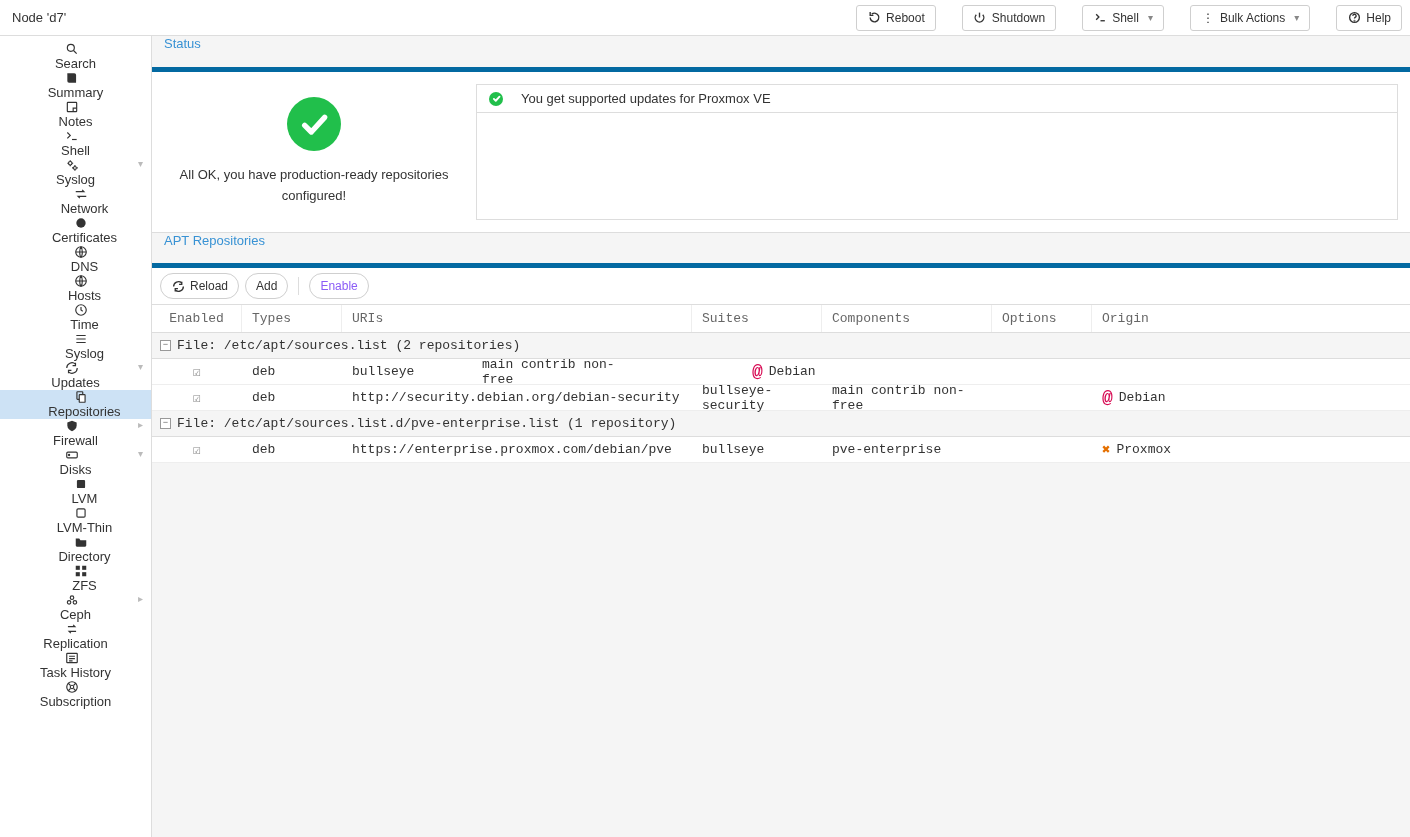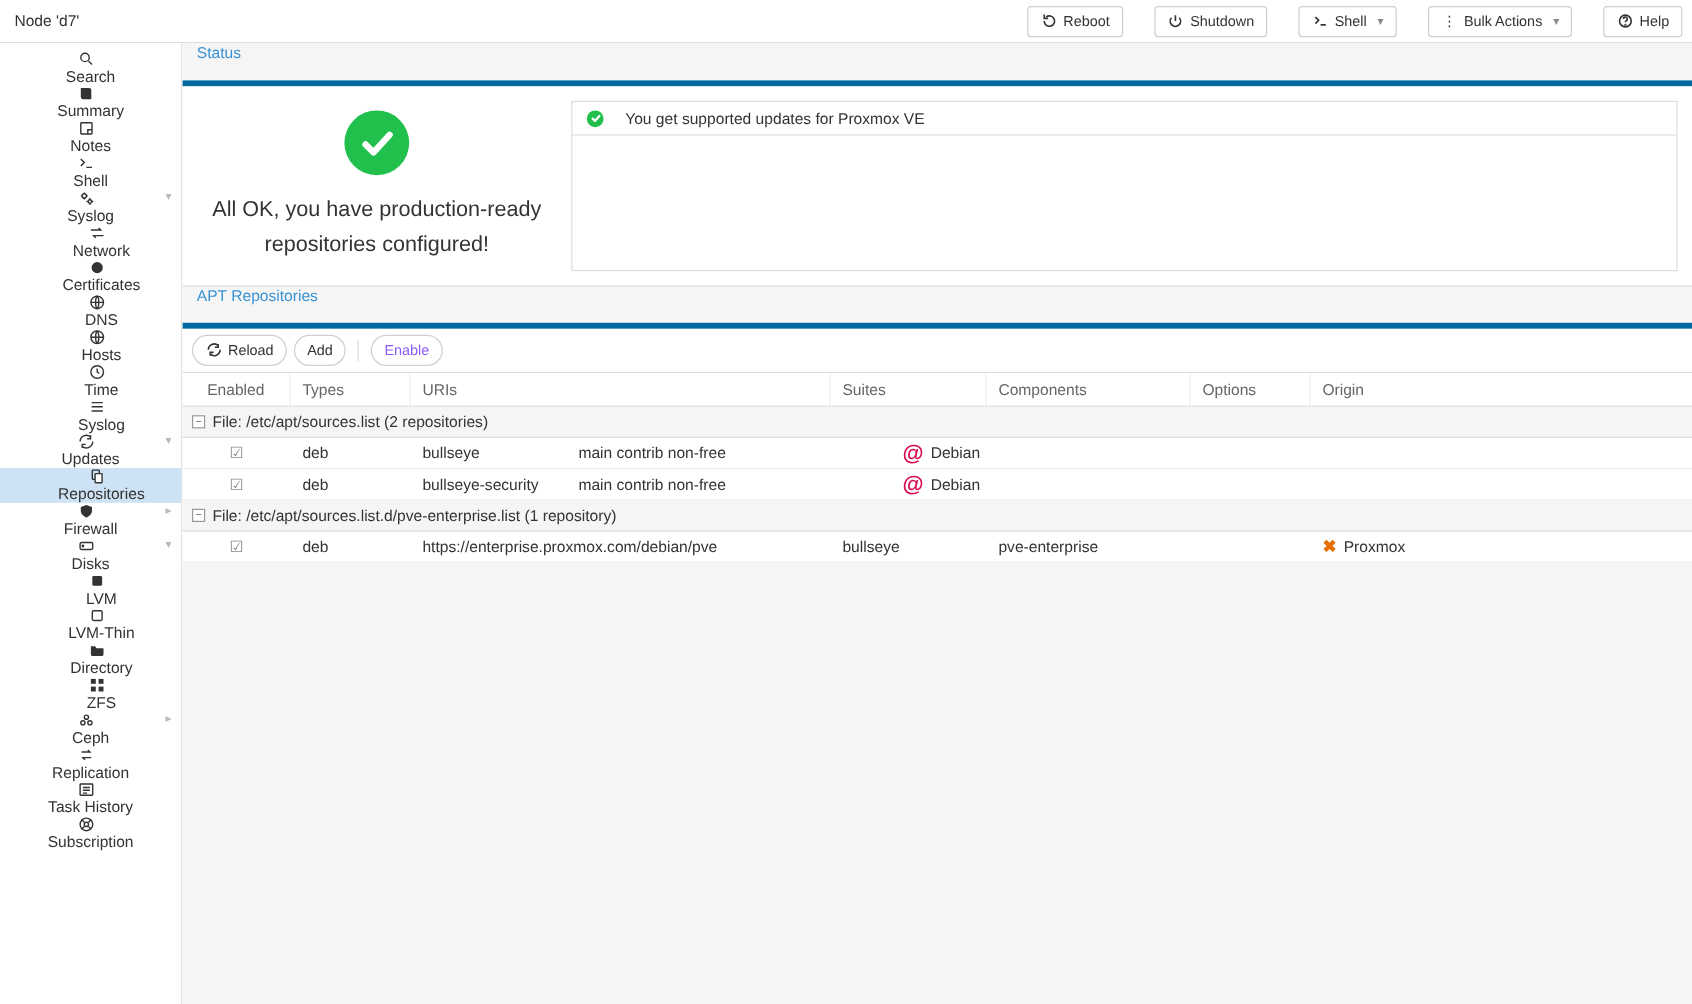--- a/index.html
+++ b/index.html
@@ -85,21 +85,21 @@
   text-align: center;
   gap: 14px;
   padding: 8px;
 }
 .big-check {
   width: 54px; height: 54px;
   border-radius: 50%;
   background: #21bf4b;
   display: flex; align-items: center; justify-content: center;
 }
-.status-text { font-size: 18px; color: #333; line-height: 1.6; }
+.status-text { font-size: 13px; color: #333; line-height: 1.6; }
 .status-right {
   flex: 1;
   border: 1px solid #ddd;
   background: #fff;
 }
 .status-msg-row {
   display: flex;
   align-items: center;
   gap: 18px;
   padding: 6px 12px;
@@ -114,21 +114,21 @@
   background: #fff;
   border-bottom: 1px solid #ddd;
   padding: 5px 8px;
   display: flex;
   align-items: center;
   gap: 6px;
 }
 .repo-toolbar .btn { margin-left: 0; border-radius: 13px; }
 .tb-sep { width: 1px; height: 18px; background: #ddd; margin: 0 4px; }
 
-.grid { background: #fff; }
+.grid { background: #fff; font-family: Liberation Mono, monospace; }
 .grid-head {
   display: flex;
   height: 28px;
   align-items: center;
   color: #666;
   border-bottom: 1px solid #ddd;
   background: #fff;
 }
 .col { padding: 0 10px; border-right: 1px solid #eee; height: 100%; display: flex; align-items: center; }
 .col:last-child { border-right: none; }
@@ -520,20 +520,21 @@
               <span class="debian-swirl">@</span>
               <span>Debian</span>
             </div>
             <div class="col c-comment"></div>
           </div>
           <div class="data-row">
             <div class="col c-enabled">
               <span class="chk">☑</span>
             </div>
             <div class="col c-types">deb</div>
+            <div class="col c-uris">http://security.debian.org/debian-security</div>
             <div class="col c-suites">bullseye-security</div>
             <div class="col c-comp">main contrib non-free</div>
             <div class="col c-options"></div>
             <div class="col c-origin origin-cell">
               <span class="debian-swirl">@</span>
               <span>Debian</span>
             </div>
             <div class="col c-comment"></div>
           </div>
           <div class="group-row">

